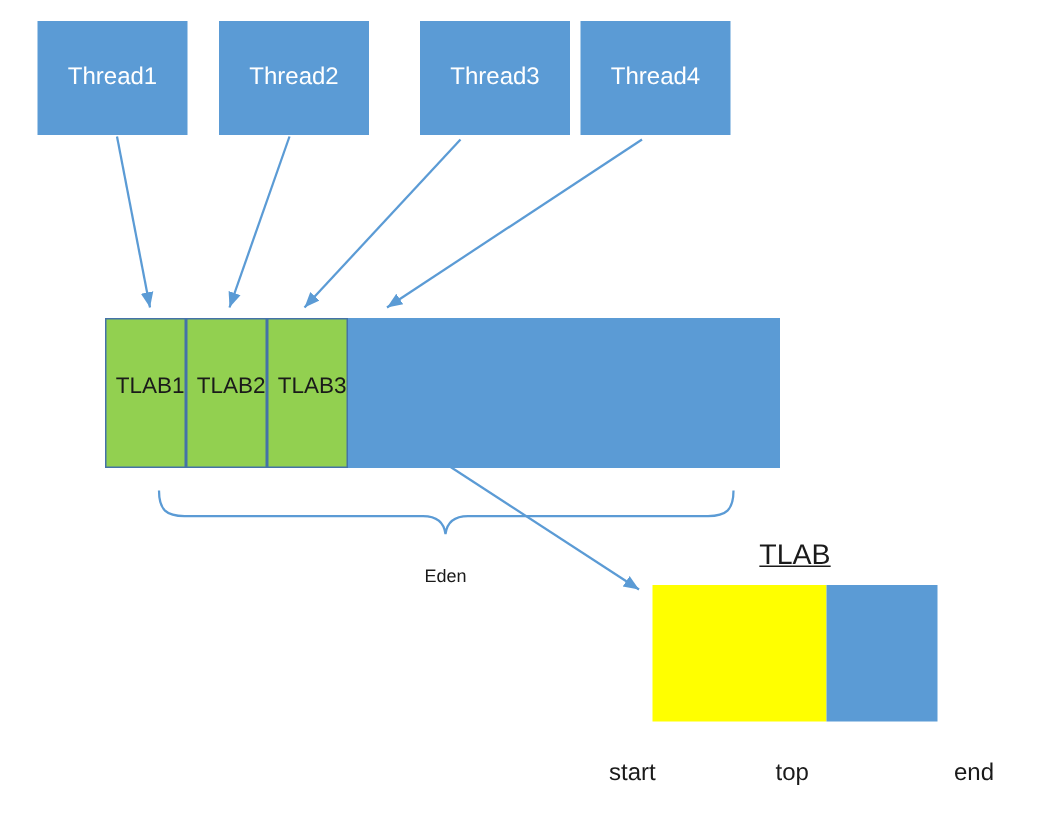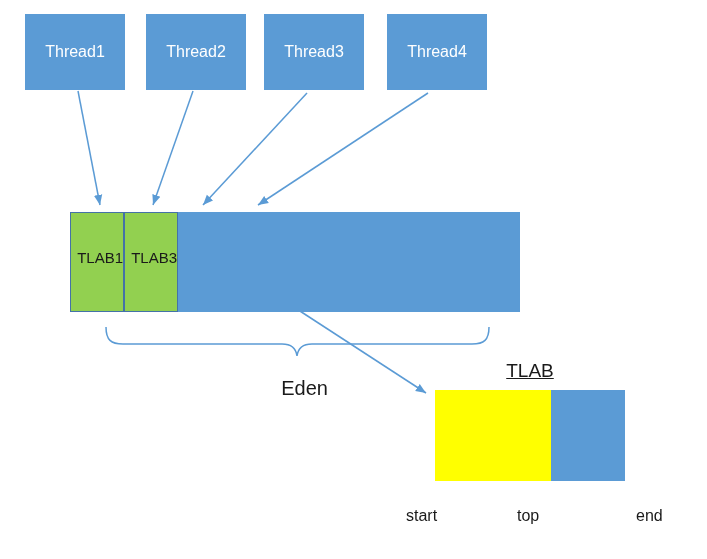--- a/index.html
+++ b/index.html
@@ -22,21 +22,21 @@
     height: 76px;
     background: var(--thread-box, #5B9BD5);
     color: var(--text-light, #ffffff);
     display: flex;
     align-items: center;
     justify-content: center;
     font-size: 16px;
   }
   .thread-box.t1 { left: 25px; }
   .thread-box.t2 { left: 146px; }
-  .thread-box.t3 { left: 264px; justify-content: center; }
+  .thread-box.t3 { left: 280px; justify-content: center; }
   .thread-box.t4 { left: 387px; }
 
   .overlay {
     position: absolute;
     left: 0; top: 0;
     width: 707px; height: 559px;
     pointer-events: none;
   }
   .overlay line, .overlay path.brace {
     stroke: var(--arrow, #5B9BD5);
@@ -73,22 +73,22 @@
     flex: 1;
     height: 100px;
     background: var(--eden-blue, #5B9BD5);
   }
 
   .eden-label {
     position: absolute;
     left: 266px;
     top: 377px;
     width: 62px;
-    text-align: right;
-    font-size: 20px;
+    text-align: center;
+    font-size: 12px;
     color: var(--text-dark, #1a1a1a);
   }
 
   .tlab-title {
     position: absolute;
     left: 435px;
     top: 360px;
     width: 190px;
     text-align: center;
     font-size: 19px;
@@ -154,20 +154,23 @@
     <line x1="428" y1="93" x2="258" y2="205" marker-end="url(#ah)"></line>
     <line x1="263" y1="287" x2="426" y2="393" marker-end="url(#ah)"></line>
     <path class="brace" d="M106,327 C106,340 111,344 123,344 L282,344 C291,344 296,348 297,356 C298,348 303,344 312,344 L472,344 C484,344 489,340 489,327"></path>
   </svg>
 
   <div class="main-bar">
     <div class="tlab-cell">
       <span>TLAB1</span>
     </div>
     <div class="tlab-cell">
+      <span>TLAB2</span>
+    </div>
+    <div class="tlab-cell">
       <span>TLAB3</span>
     </div>
     <div class="eden-rest"></div>
   </div>
 
   <div class="eden-label">Eden</div>
 
   <div class="tlab-title">TLAB</div>
   <div class="detail-box">
     <div class="detail-used"></div>

